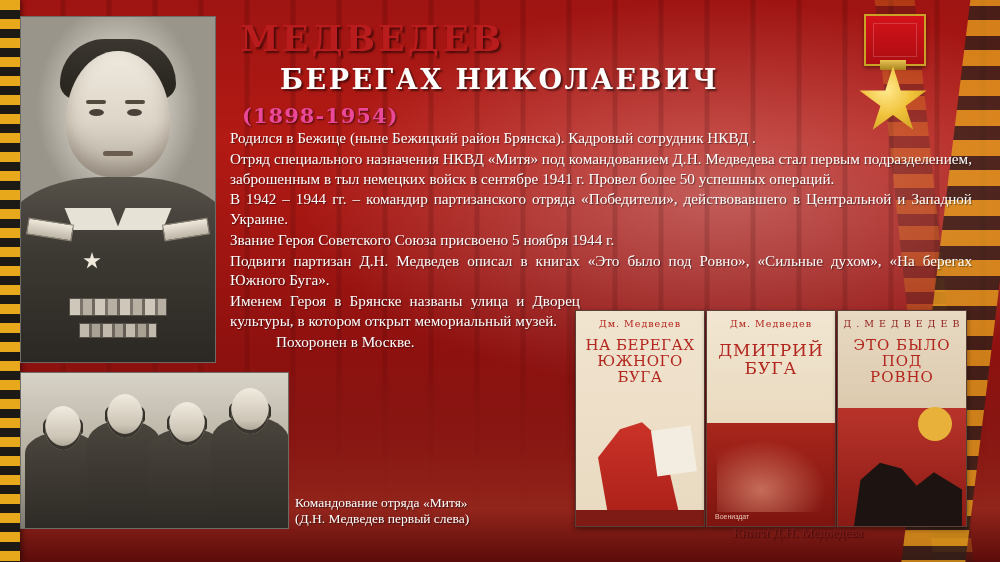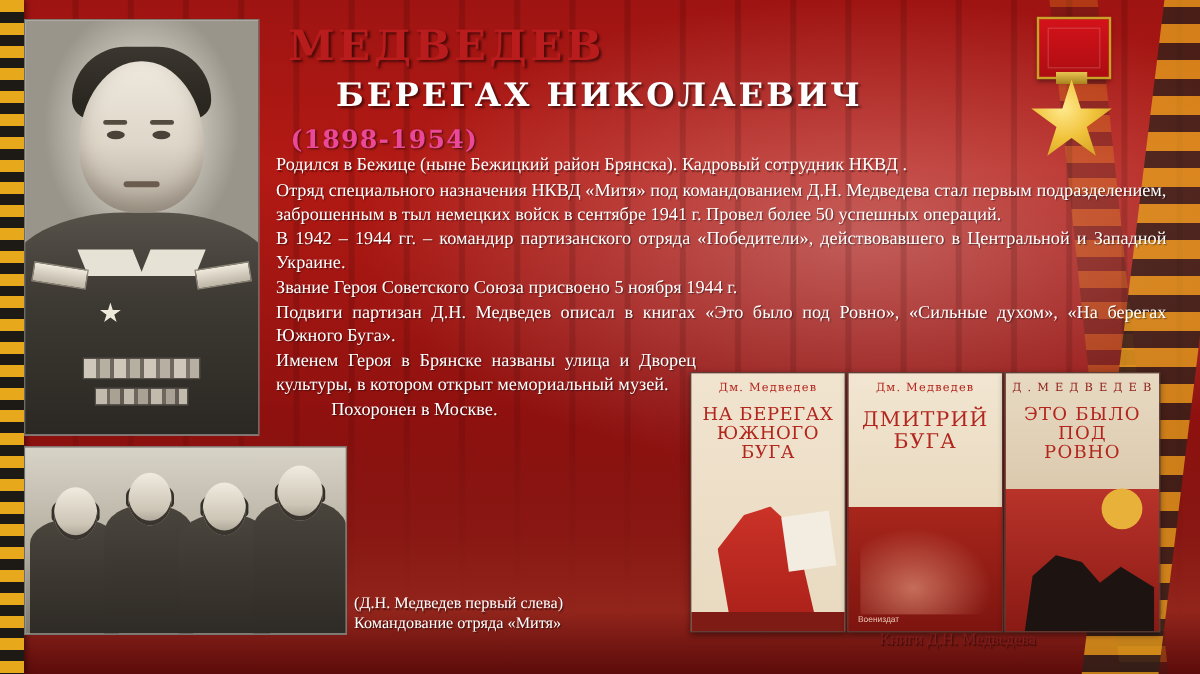--- a/index.html
+++ b/index.html
@@ -487,19 +487,19 @@
         <span>ПОД</span><br>
         <span>РОВНО</span>
       </div>
       <div class="sun"></div>
       <div class="silhouette"></div>
     </div>
 
   </div>
 
   <div class="cap-group">
+    <div>Командование отряда «Митя»</div>
     <div>(Д.Н. Медведев первый слева)</div>
-    <div>Командование отряда «Митя»</div>
   </div>
 
   <div class="cap-books">Книги Д.Н. Медведева</div>
 
 </div>
 
 </body></html>

